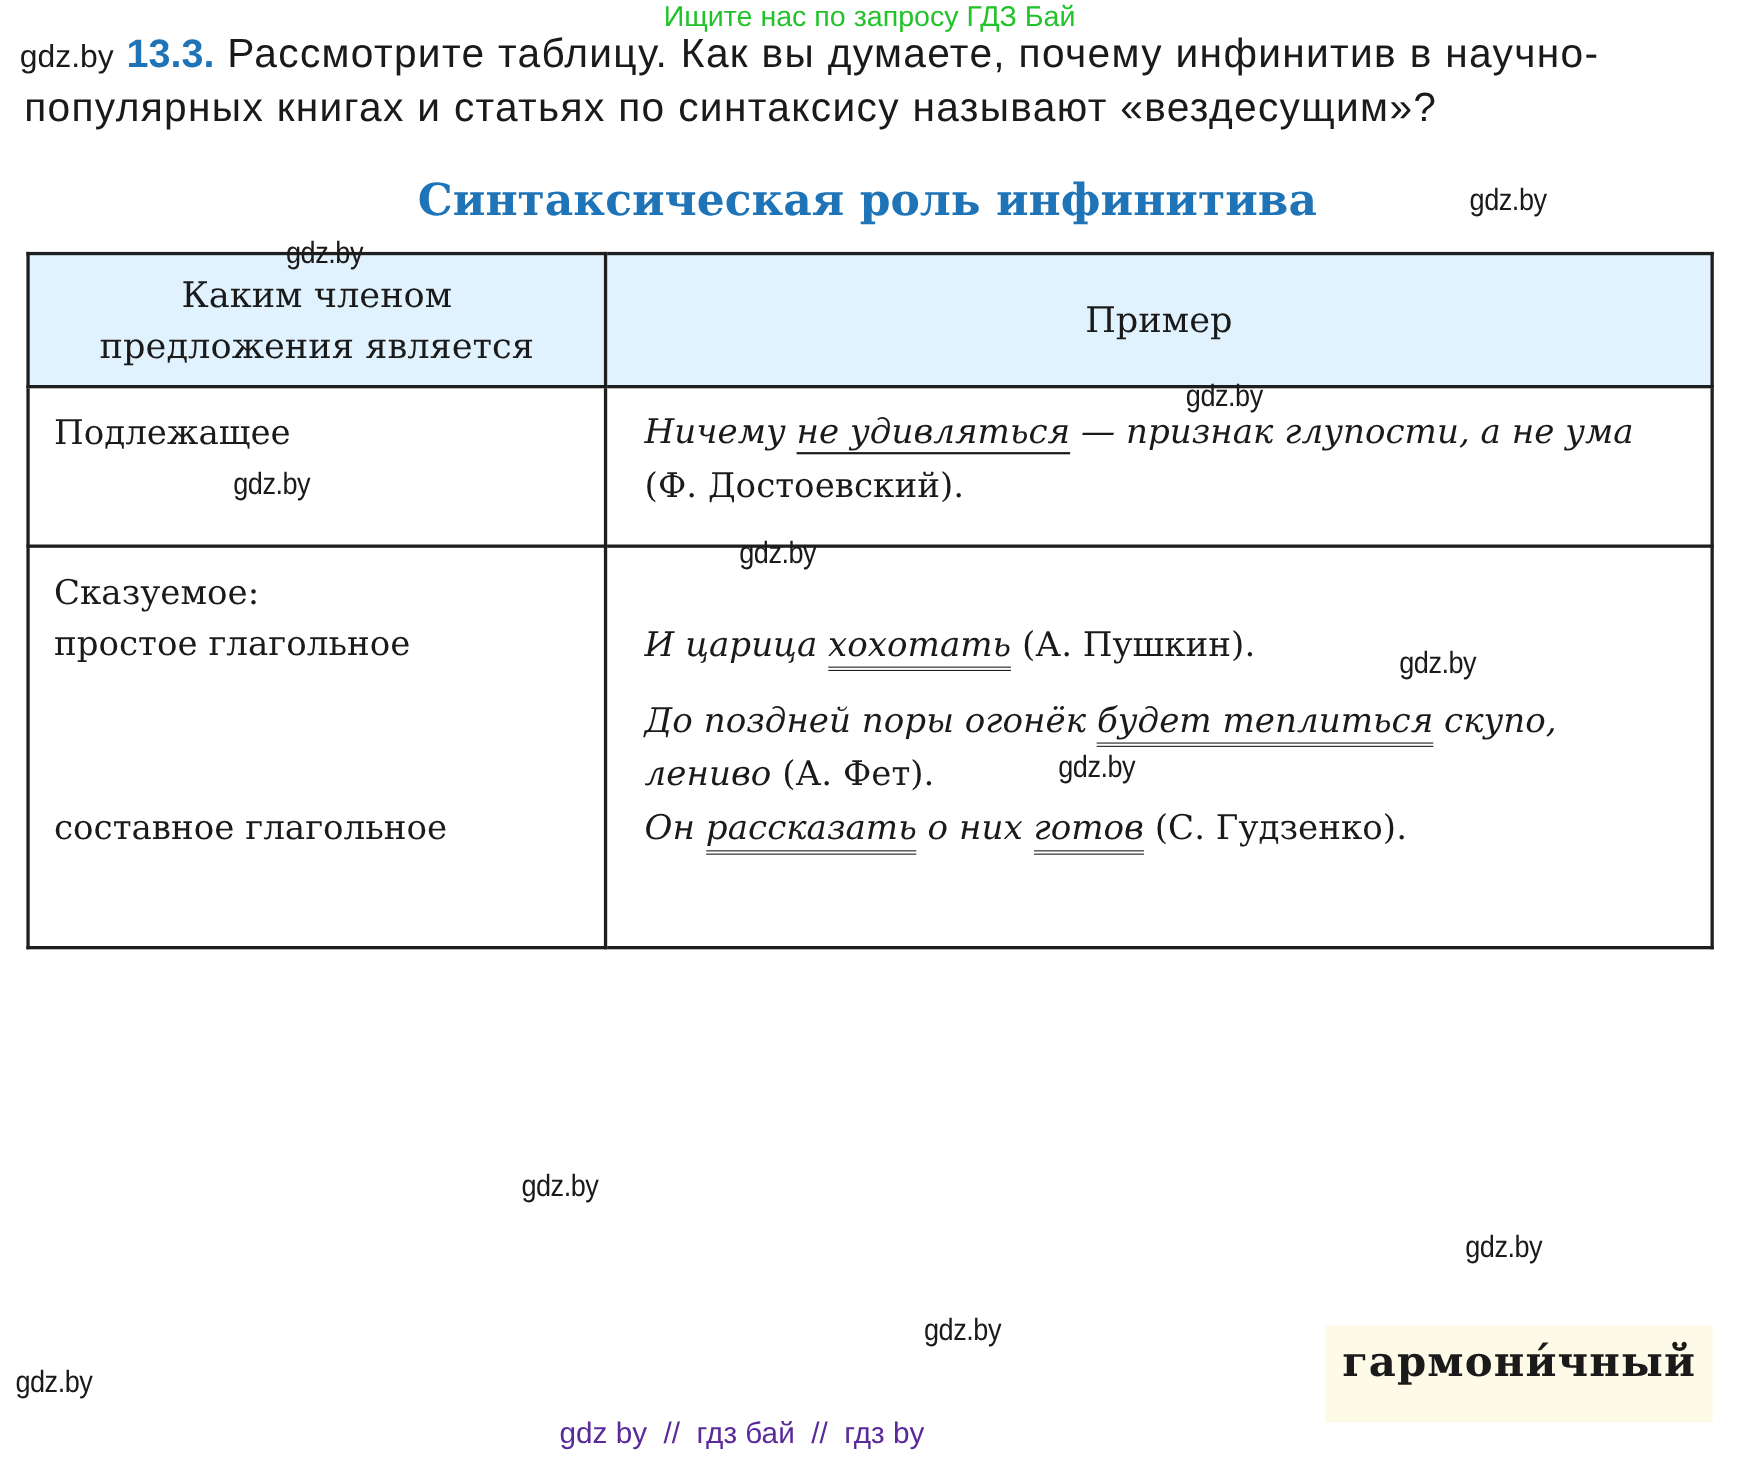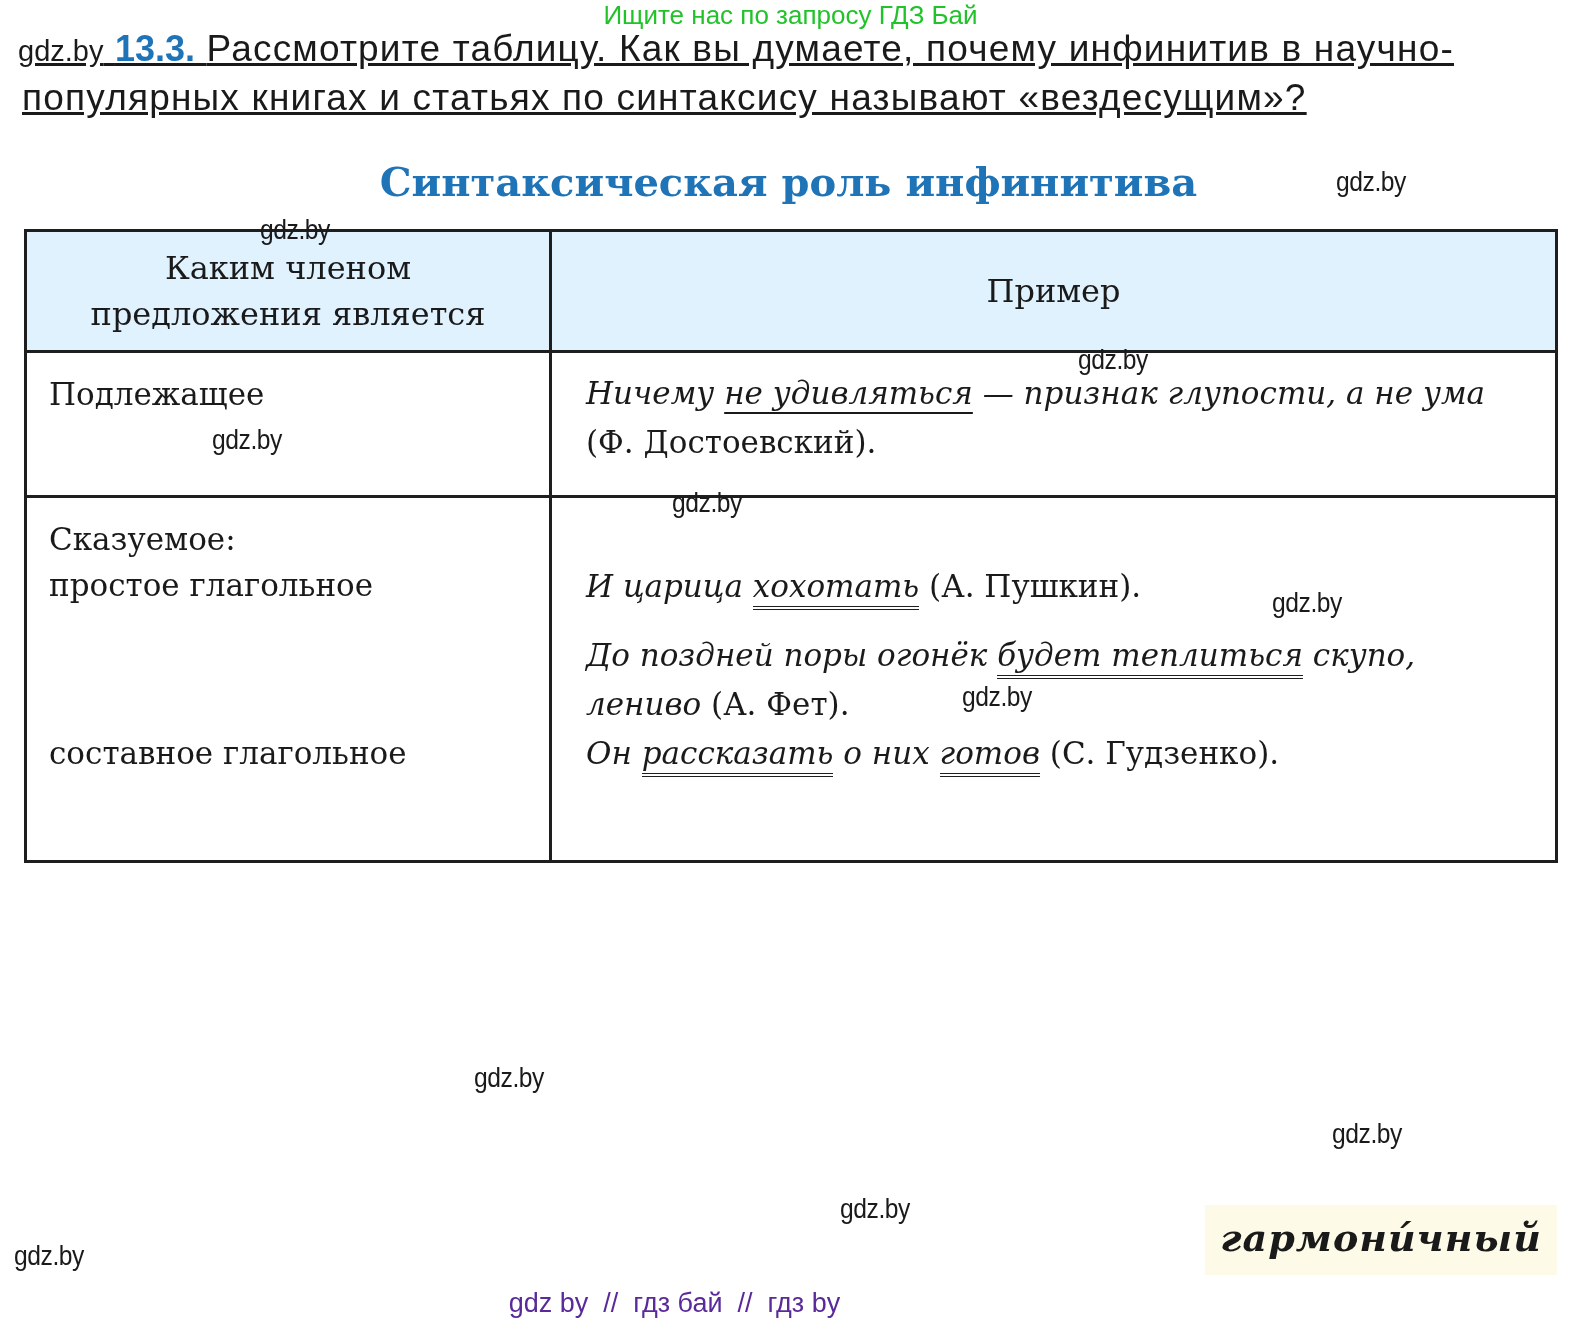--- a/index.html
+++ b/index.html
@@ -1,18 +1,18 @@
 <!DOCTYPE html>
 <html><head>
 <meta charset="utf-8">
 <style>
   html, body { margin:0; padding:0; background:#ffffff; }
   body { width:1581px; height:1334px; position:relative; overflow:hidden; color:#1a1a1a; }
   .abs { position:absolute; }
-  .sans { font-family:"Liberation Sans", "DejaVu Sans", sans-serif;text-decoration:underline; }
+  .sans { font-family:"Liberation Sans", "DejaVu Sans", sans-serif; }
   .serif { font-family:"DejaVu Serif", "Liberation Serif", serif; }
   .wm { font-family:"Liberation Sans", sans-serif; font-size:28px; color:#1a1a1a; letter-spacing:-0.5px; transform:scaleX(0.88); transform-origin:left top; white-space:nowrap; }
 
   #top-banner { left:0; width:1581px; top:0; text-align:center; font-size:26px; color:#22c32a; font-family:"Liberation Sans", sans-serif; }
   #task-line1 { left:18px; top:28px; font-size:37px; white-space:nowrap; letter-spacing:1.2px; }
   #task-line1 .site { font-size:29px; letter-spacing:0; }
   #task-line1 .num { color:#1f74b8; font-weight:bold; font-size:36px; letter-spacing:0; }
   #task-line2 { left:22px; top:77px; font-size:37px; white-space:nowrap; letter-spacing:1.2px; }
 
   #table-title { left:0; width:1581px; top:158px; text-align:center; font-size:40px; font-weight:bold; color:#1f74b8; padding-right:0px; }
@@ -30,21 +30,21 @@
   .udash { text-decoration:underline dashed; text-decoration-thickness:2px; text-underline-offset:12px; }
   .uwave { text-decoration:underline wavy; text-decoration-thickness:1.5px; text-underline-offset:10px; }
   .udotdash { background-image:repeating-linear-gradient(90deg,#1e1e1e 0 26px,transparent 26px 30px,#1e1e1e 30px 36px,transparent 36px 40px); background-size:100% 2px; background-repeat:no-repeat; background-position:0 100%; padding-bottom:10px; }
 
   #row1 td { height:124px; }
   #row2 td { height:298px; }
   #row3 td { height:134px; }
   #row4 td { height:124px; }
   #row5 td { height:122px; }
 
-  #word-box { left:1205px; top:1205px; width:352px; height:70px; background:#fdfbe7; text-align:center; font-family:"DejaVu Serif", serif; font-style:italic; font-weight:bold; font-size:38px; line-height:66px; letter-spacing:1px; color:#1a1a1a; }
+  #word-box { left:1205px; top:1205px; width:352px; height:88px; background:#fdfbe7; text-align:center; font-family:"DejaVu Serif", serif; font-weight:bold; font-size:38px; line-height:66px; letter-spacing:1px; color:#1a1a1a; }
   #footer-links { left:0; width:1349px; top:1288px; text-align:center; font-family:"Liberation Sans", sans-serif; font-size:27px; color:#5a2a9a; white-space:pre; }
 </style>
 </head>
 <body>
 
 <div id="top-banner" class="abs">Ищите нас по запросу ГДЗ Бай</div>
 
 <div id="task-line1" class="abs sans">
   <span class="site">gdz.by</span>
   <span class="num">13.3.</span>

